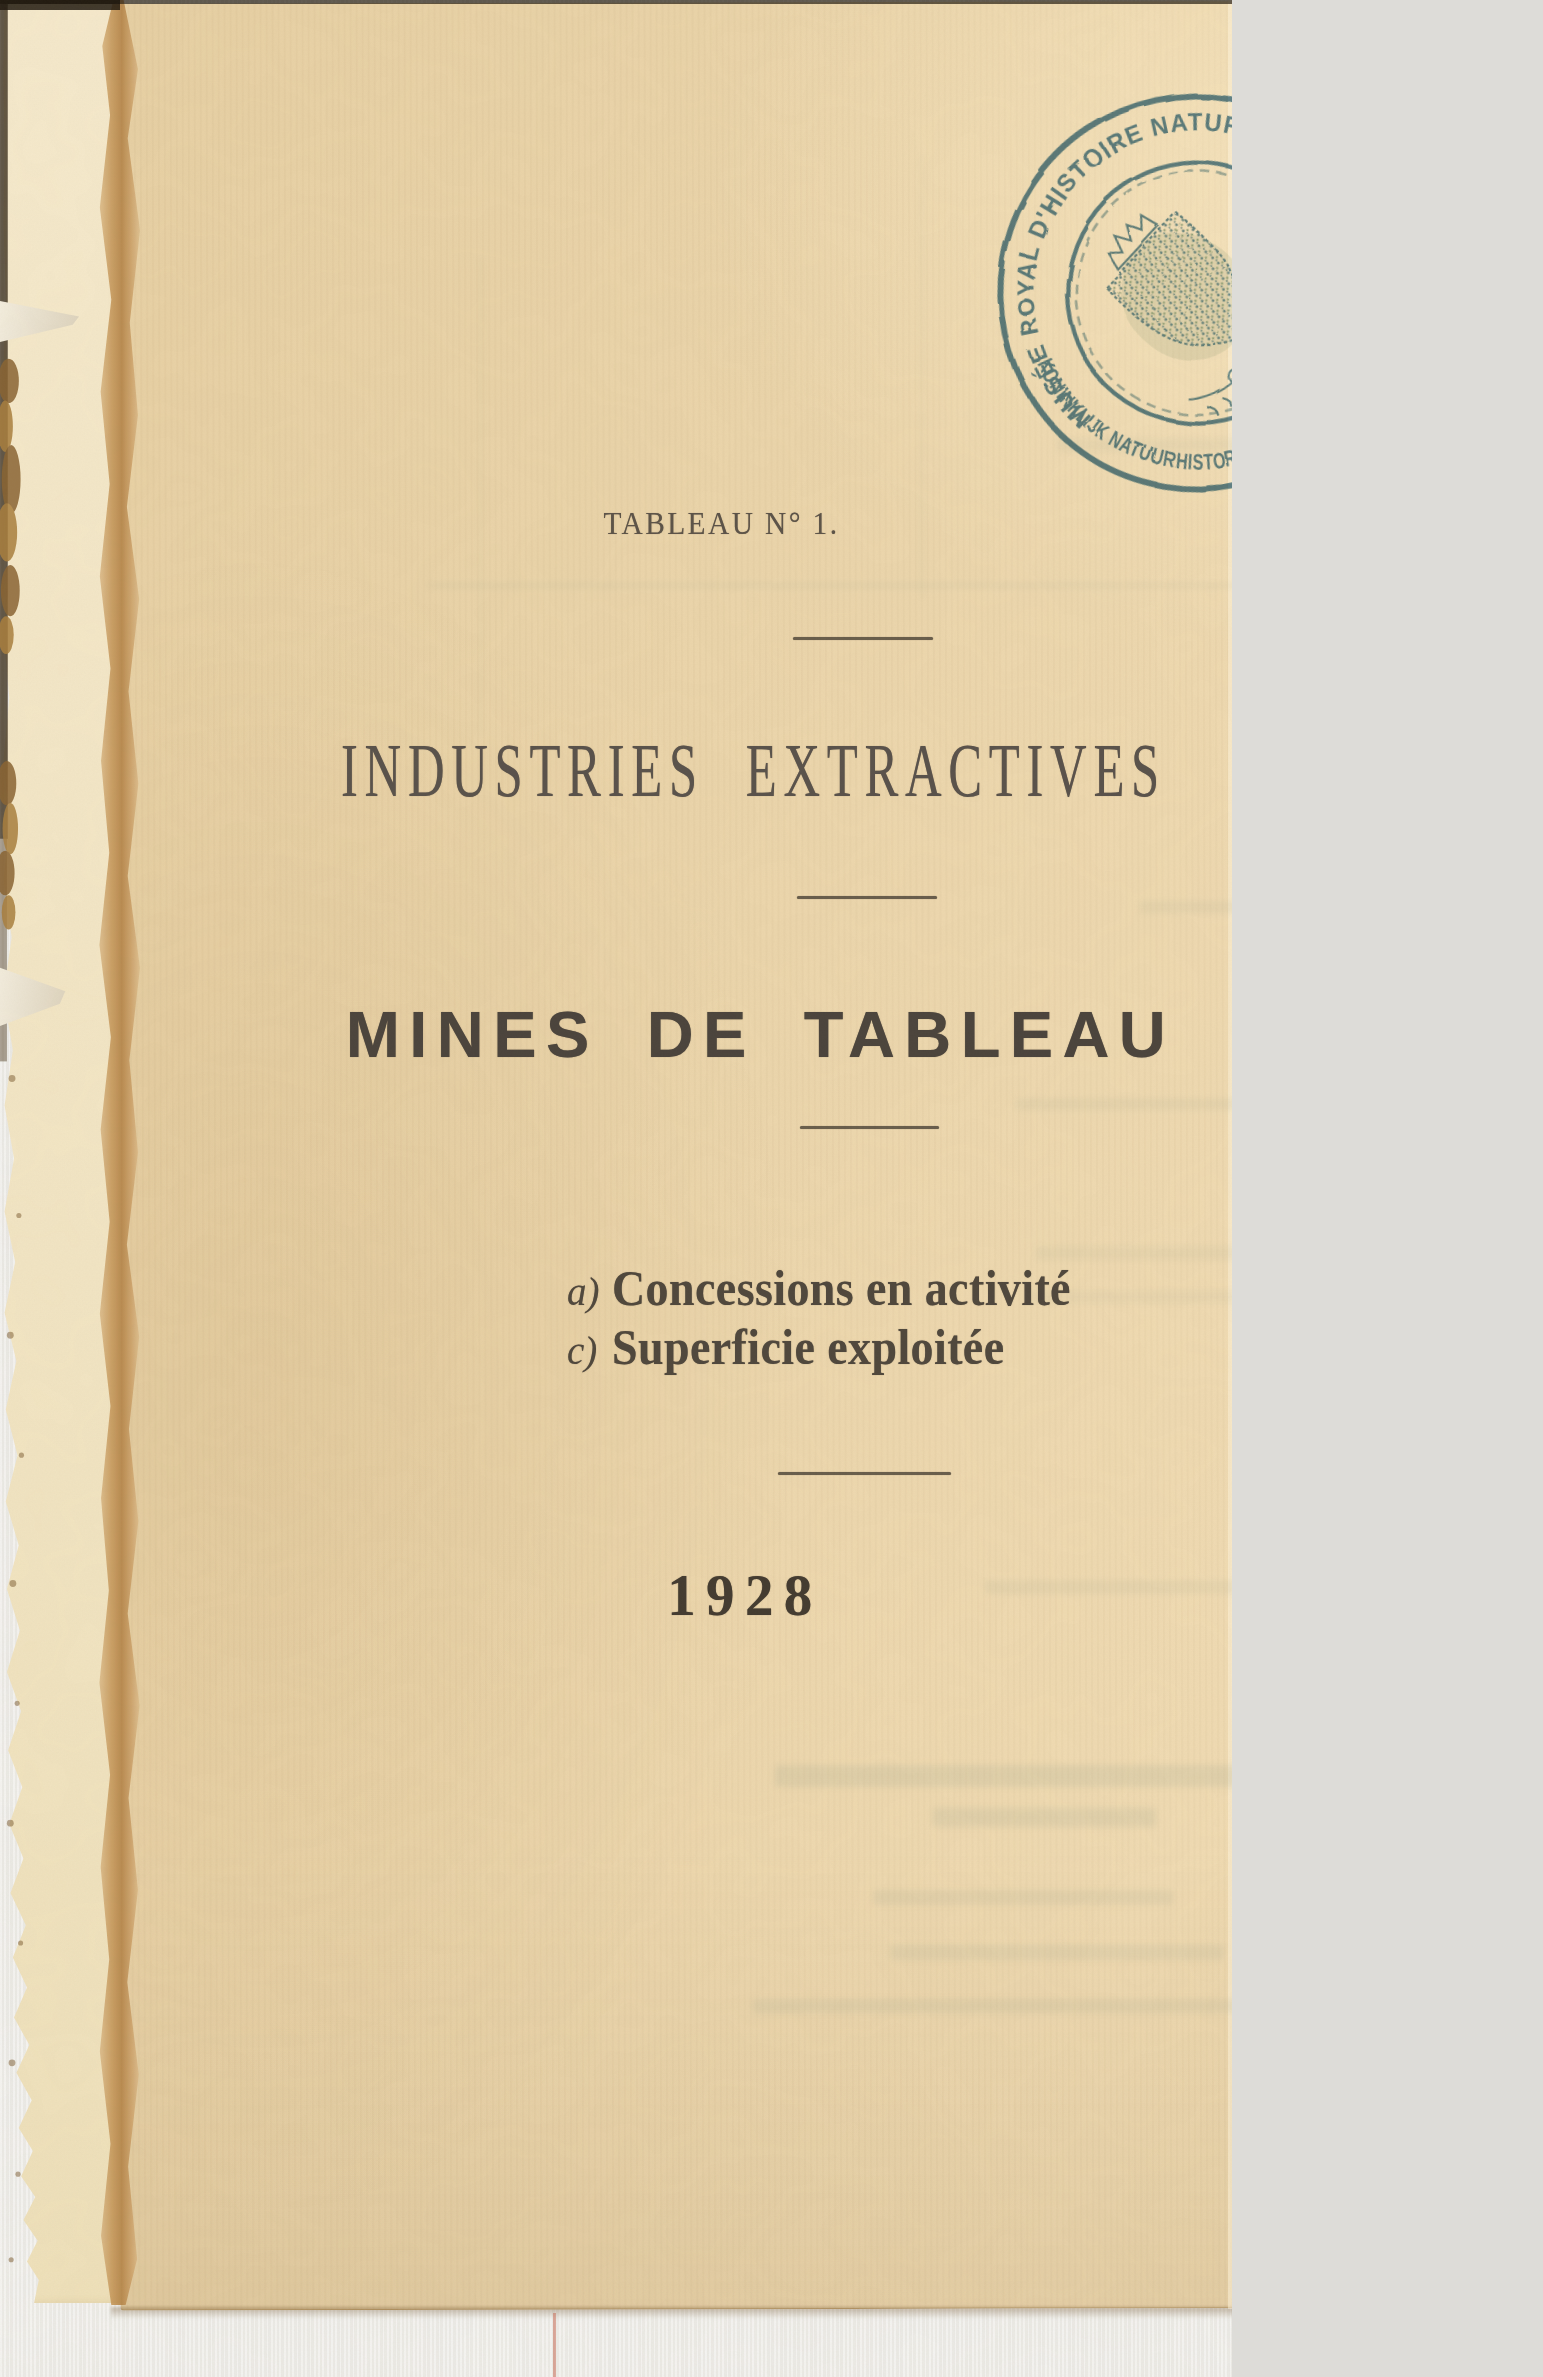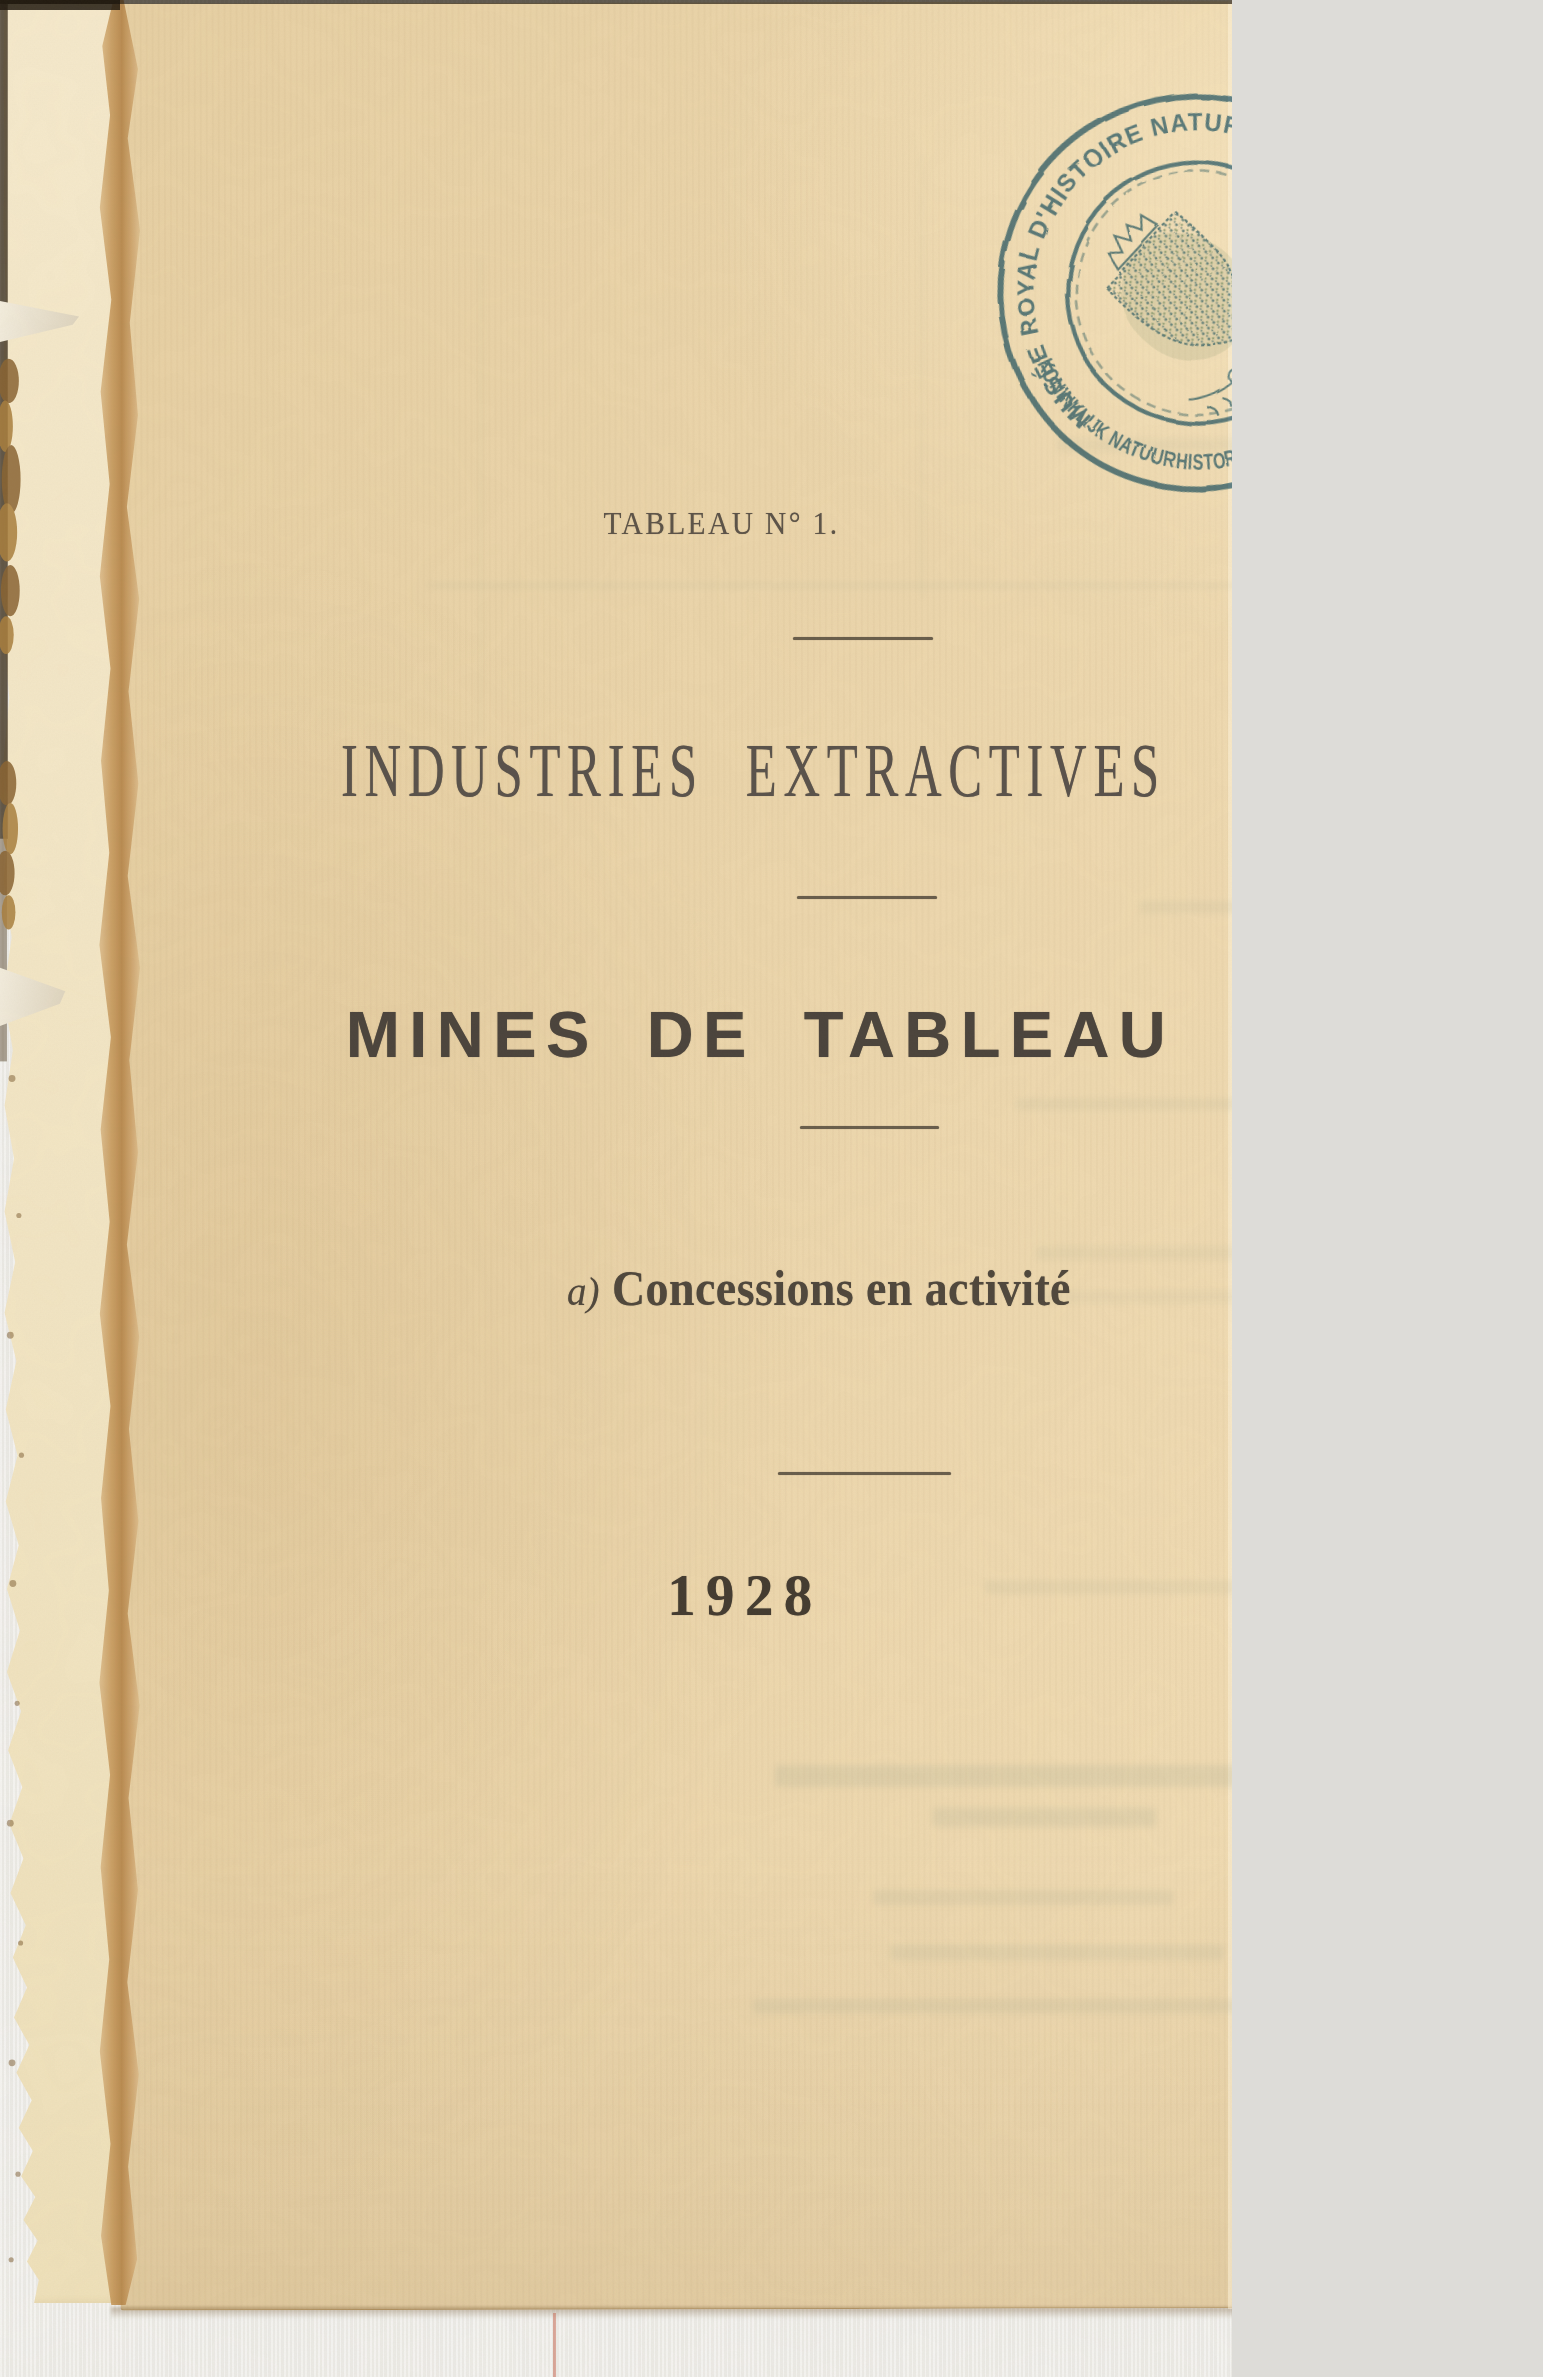--- a/index.html
+++ b/index.html
@@ -156,20 +156,23 @@
     <div class="line-tableau">TABLEAU N° 1.</div>
     <div class="rule rule1"></div>
     <div class="title-main">INDUSTRIES EXTRACTIVES</div>
     <div class="rule rule2"></div>
     <div class="title-sub">MINES DE TABLEAU</div>
     <div class="rule rule3"></div>
     <div class="items">
       <div class="item-row">
         <span class="item-marker">a)</span><span class="item-label">Concessions en activité</span>
       </div>
+      <div class="item-row">
+        <span class="item-marker">c)</span><span class="item-label">Superficie exploitée</span>
+      </div>
     </div>
     <div class="rule rule4"></div>
     <div class="line-year">1928</div>
   </div>
 
   <div class="abs stub"></div>
   <div class="abs tear"></div>
   <svg class="abs" style="left:0;top:0;" width="60" height="2377" viewBox="0 0 70 2777">
     <rect x="0" y="0" width="9" height="980" fill="#3c2f1e" opacity="0.8"></rect>
     <rect x="0" y="980" width="8" height="260" fill="#5a4730" opacity="0.5"></rect>

